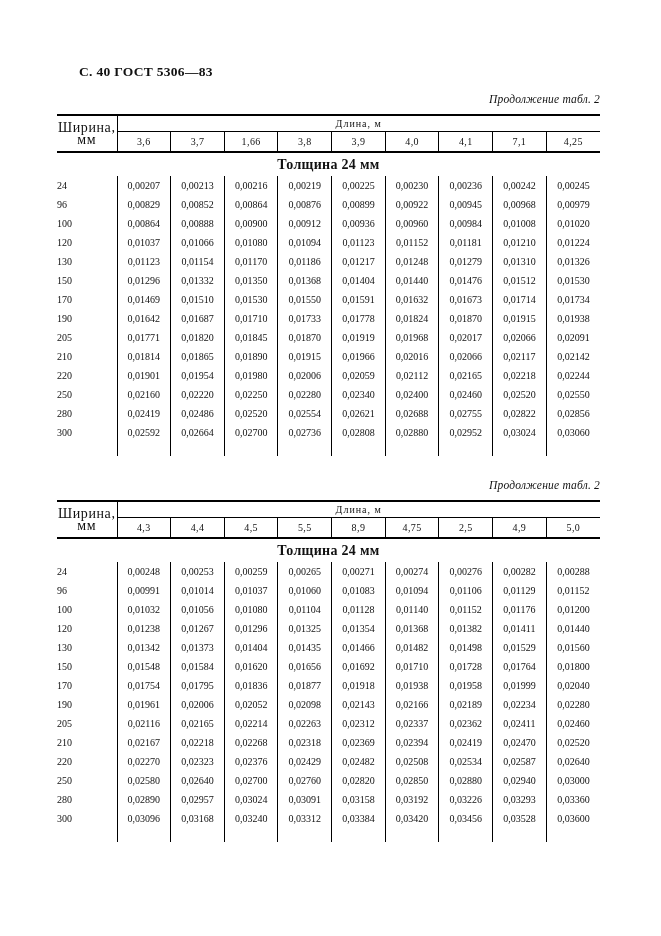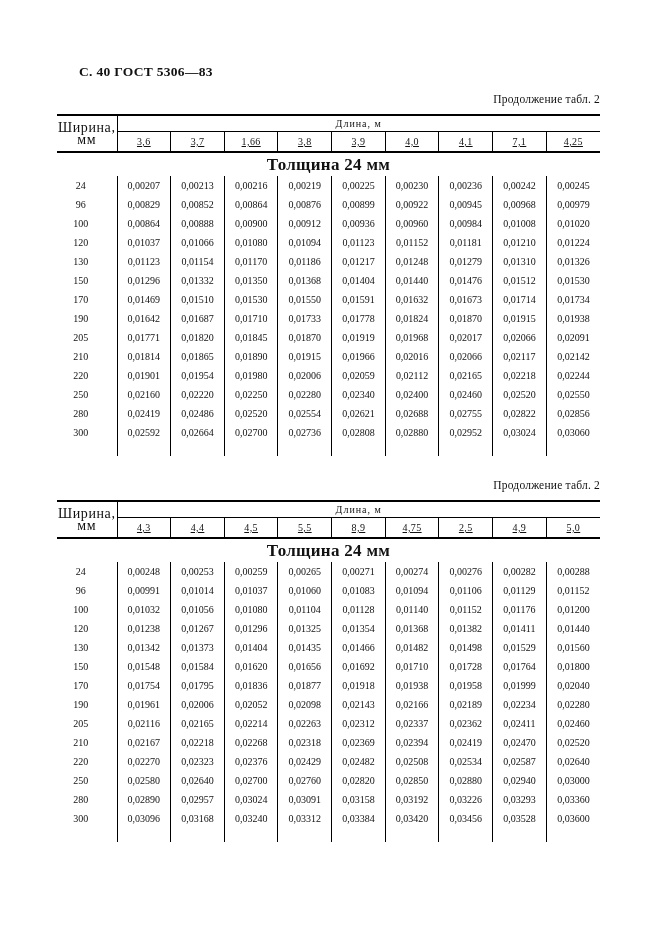--- a/index.html
+++ b/index.html
@@ -22,21 +22,21 @@
     letter-spacing: 0.3px;
     white-space: nowrap;
     margin-left: 22px;
   }
   .table-block {
     position: absolute; left: 57px; width: 543px;
   }
   .block-0 { top: 92px; }
   .block-1 { top: 478px; }
   .continuation {
-    font-size: 11.5px; 
+    font-size: 11.5px; font-style: italic;
     text-align: right;
     height: 14px; line-height: 14px;
     margin-bottom: 8px;
     letter-spacing: 0.2px;
   }
   table.gost-table {
     border-collapse: collapse;
     table-layout: fixed;
     width: 543px;
     border-top: 2px solid #000;
@@ -60,31 +60,30 @@
     font-size: 10px;
     letter-spacing: 1px;
     margin-left: 44px;
   }
   tr.col-heads th {
     height: 21px;
     font-size: 10px;
     border-left: 1px solid #000;
     border-bottom: 2px solid #000;
     letter-spacing: 0.4px;
-    text-decoration: underline;
   }
   tr.caption-row td {
     height: 24px;
     font-weight: bold;
-    font-size: 17px;
+    font-size: 14px;
     letter-spacing: 0.3px;
   }
   tr.data-row td { height: 19px; font-size: 10px; }
   tr.data-row td.w {
-    text-align: center;
+    text-align: left;
     padding-right: 12px;
     border-right: 1px solid #000;
   }
   tr.data-row td.value { border-left: 1px solid #000; }
   tr.spacer-row td { height: 14px; }
   tr.spacer-row td.w { border-right: 1px solid #000; }
   tr.spacer-row td.value { border-left: 1px solid #000; }
 </style>
 </head>
 <body>

